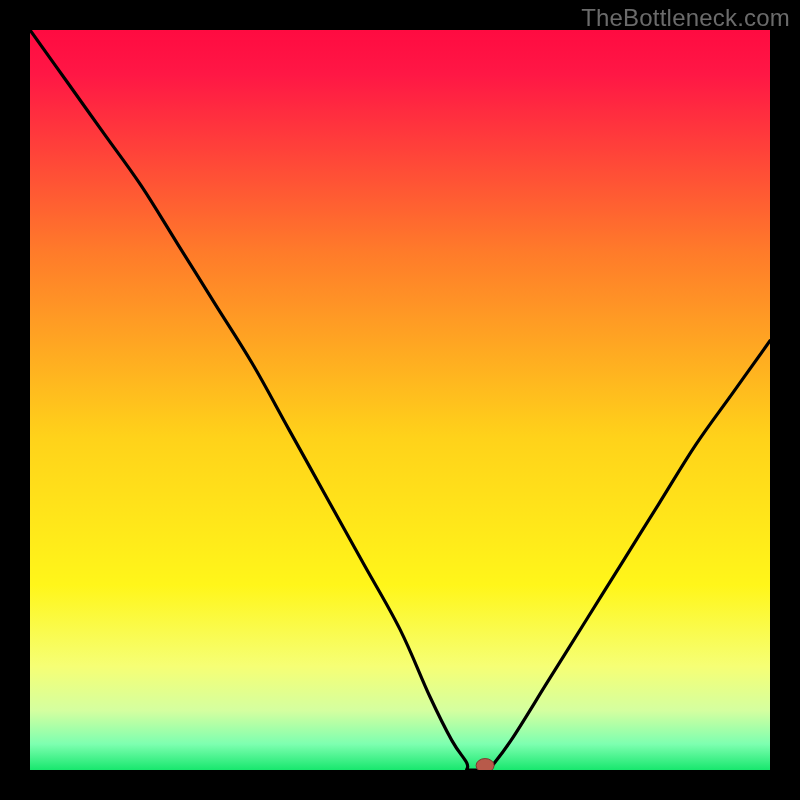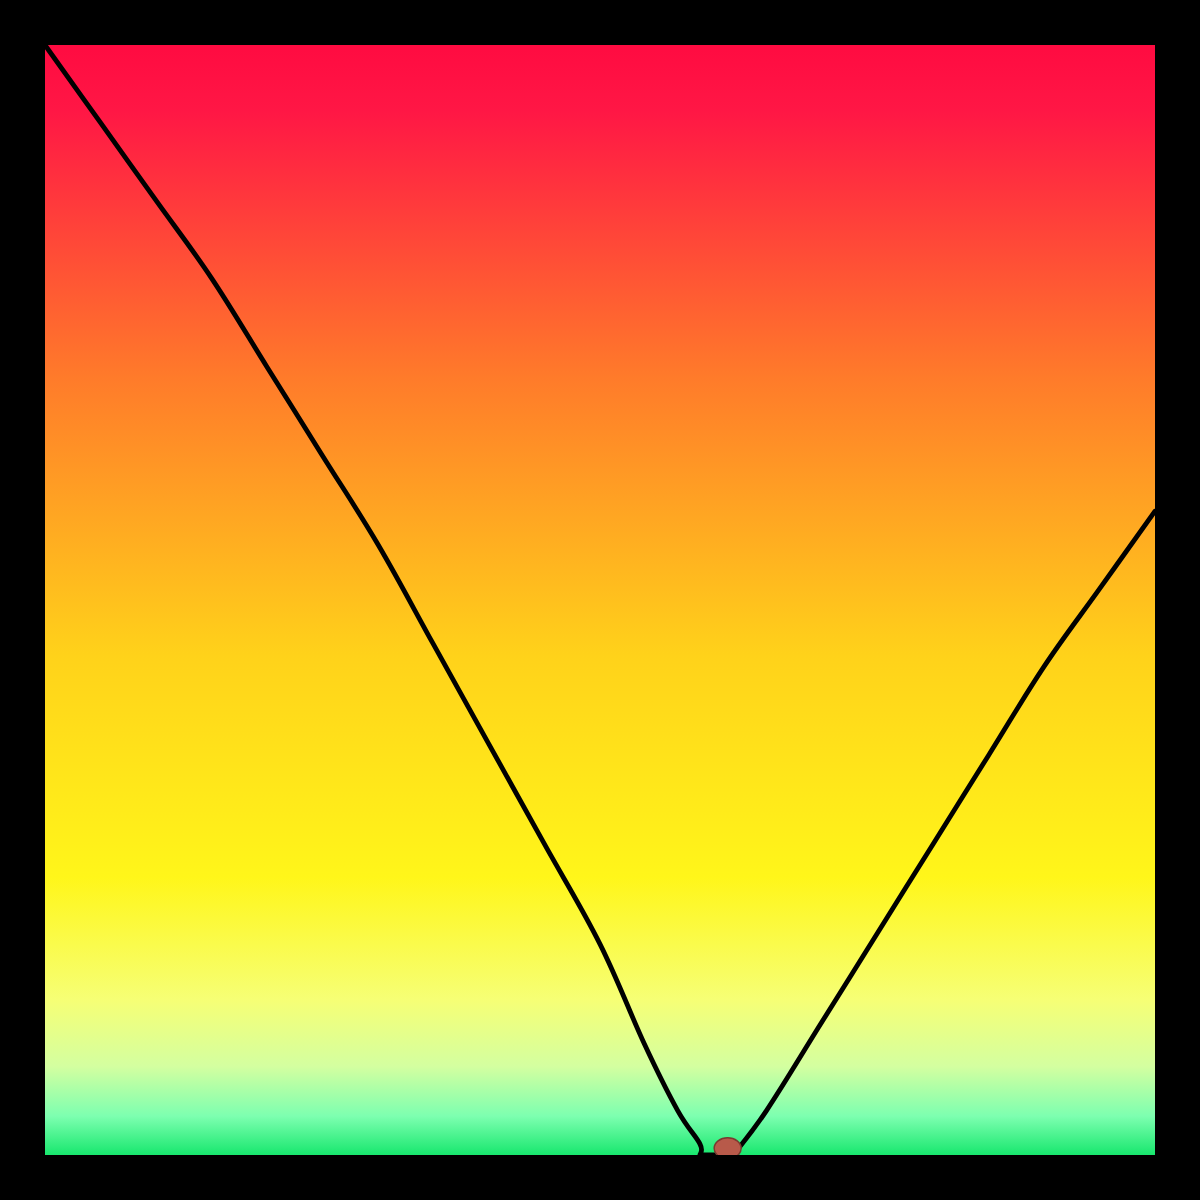--- a/index.html
+++ b/index.html
@@ -43,20 +43,21 @@
     height: 740px;
     z-index: 2;
     pointer-events: none;
   }
 </style>
 </head>
 <body>
 
 <div class="frame">
 
+  <div class="watermark">TheBottleneck.com</div>
 
   <svg class="plot" viewBox="0 0 740 740" preserveAspectRatio="none">
     <defs>
       <linearGradient id="bg-grad" x1="0" y1="0" x2="0" y2="1">
           <stop offset="0%" stop-color="#ff0b41"></stop>
           <stop offset="6%" stop-color="#ff1745"></stop>
           <stop offset="30%" stop-color="#ff7b2a"></stop>
           <stop offset="55.00000000000001%" stop-color="#ffd21a"></stop>
           <stop offset="75%" stop-color="#fff61a"></stop>
           <stop offset="86%" stop-color="#f6ff75"></stop>

